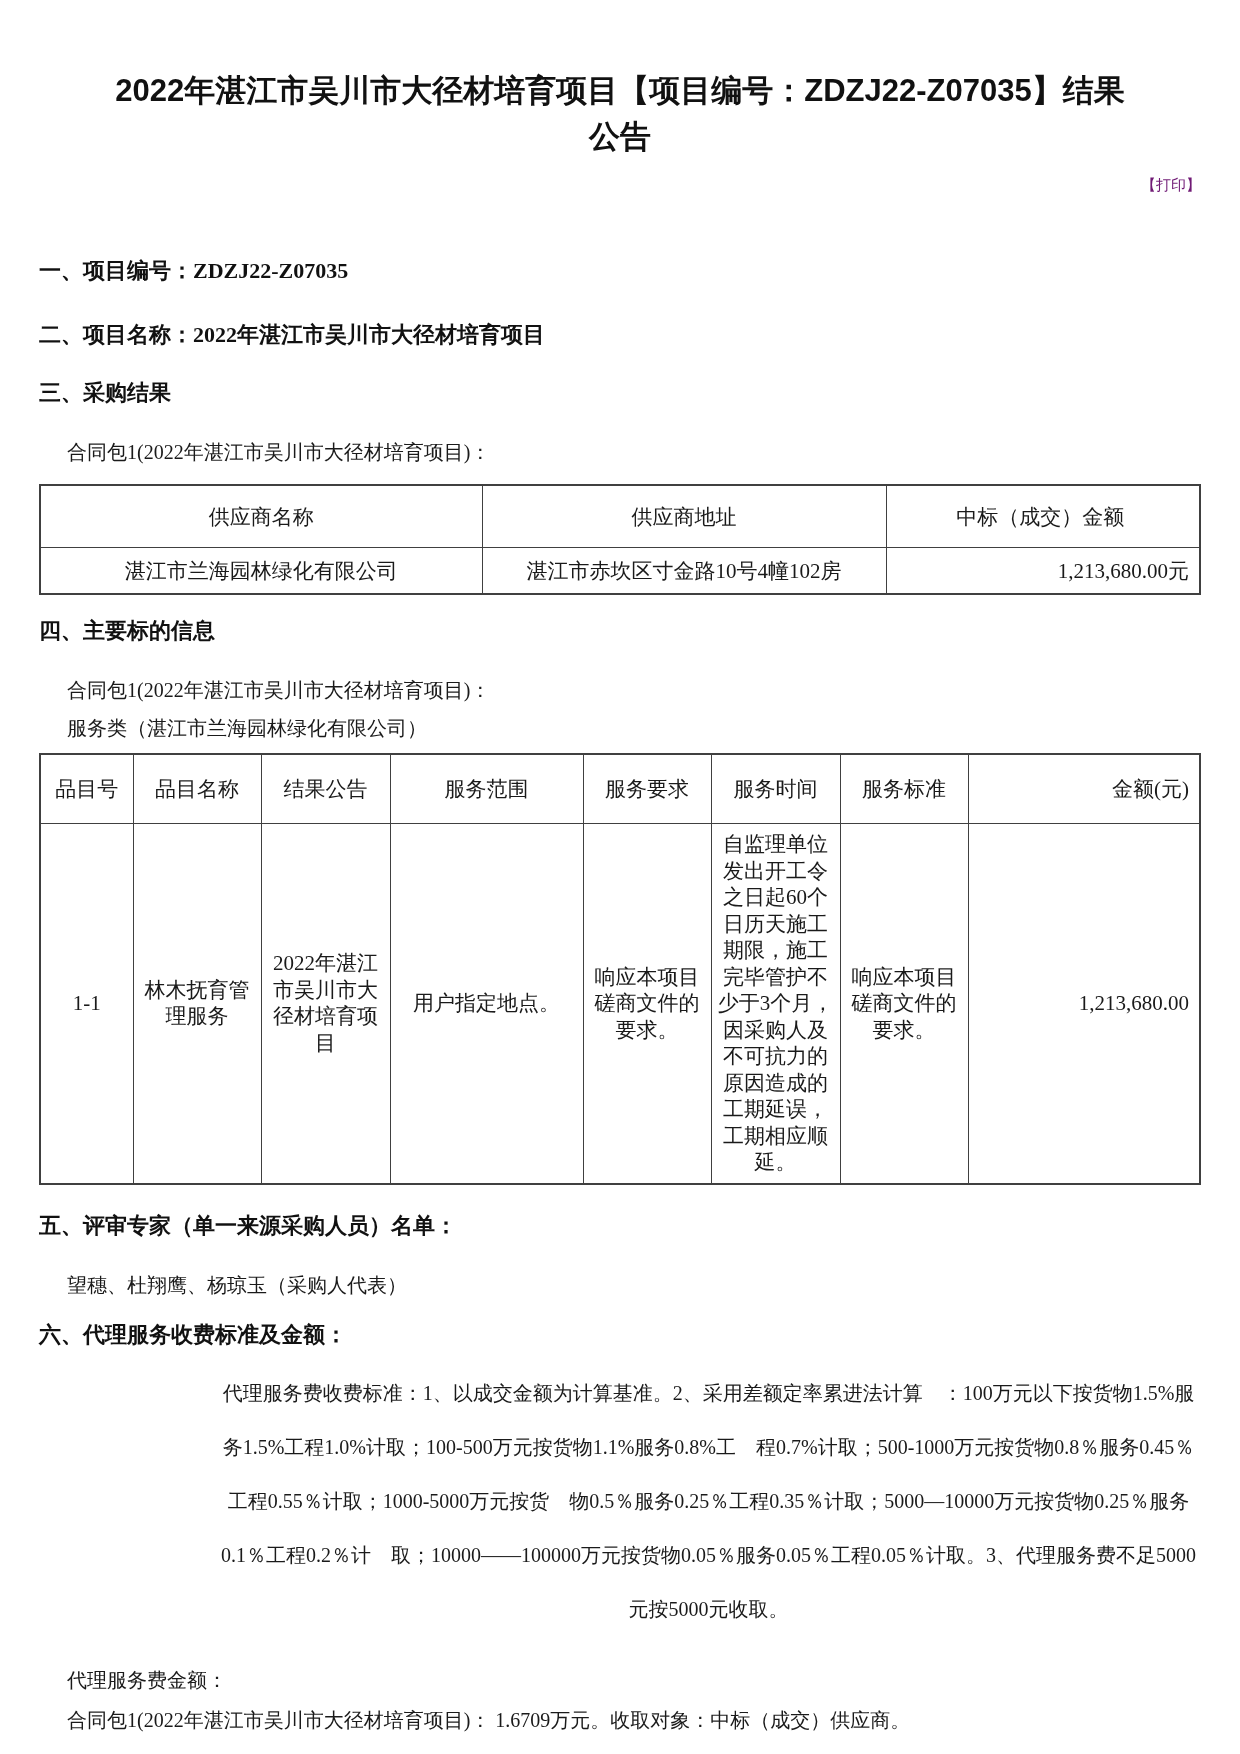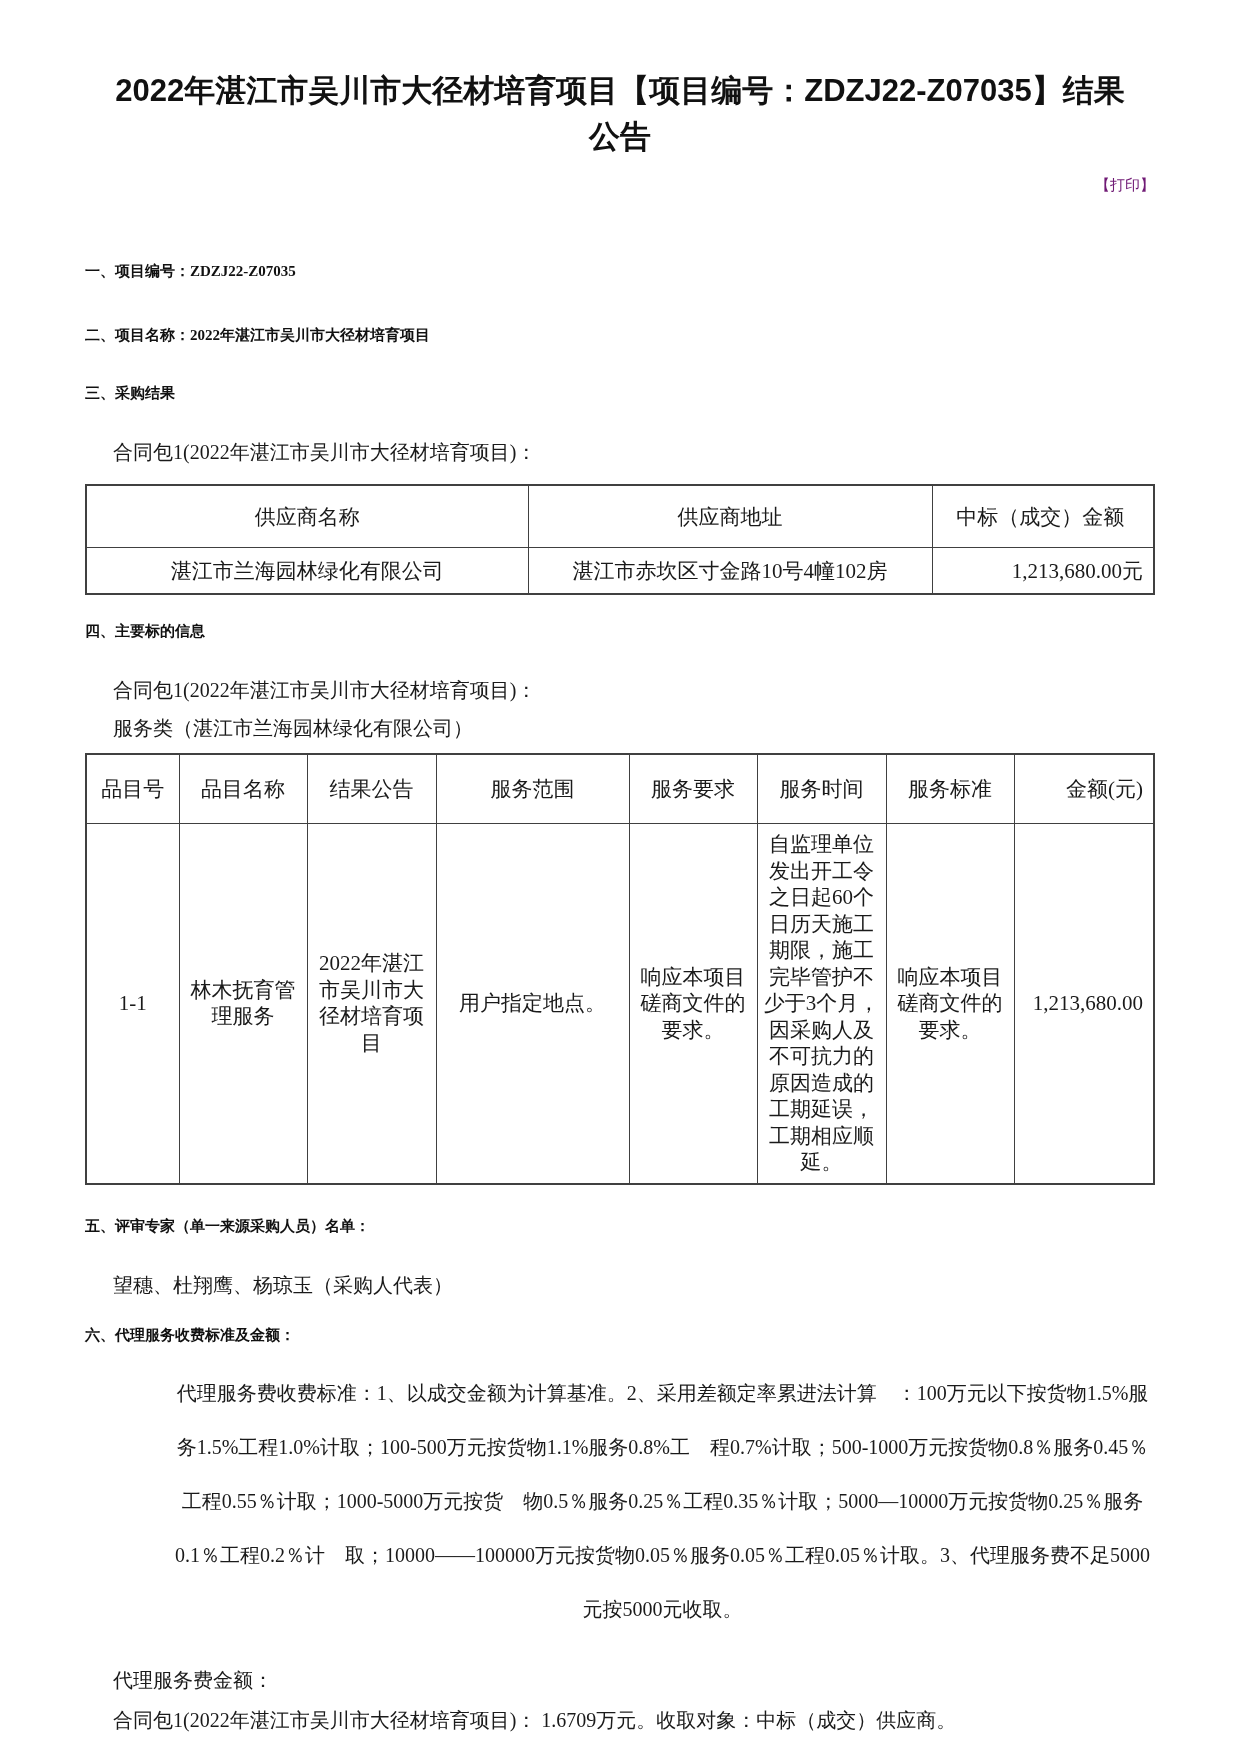--- a/index.html
+++ b/index.html
@@ -4,21 +4,21 @@
 <style>
   html, body { margin: 0; padding: 0; background: #ffffff; }
   body {
     width: 1240px; height: 1754px;
     font-family: "Liberation Serif", "DejaVu Serif", serif;
     color: #1a1a1a;
   }
   .page {
     box-sizing: border-box;
     width: 1240px; height: 1754px;
-    padding: 0 85px;
+    padding: 0 39px;
     overflow: hidden;
     background: #ffffff;
   }
   .title {
     font-family: "Liberation Sans", "DejaVu Sans", sans-serif;
     font-weight: 700;
     font-size: 31px;
     line-height: 46px;
     text-align: center;
     color: #111111;
@@ -27,21 +27,21 @@
   }
   .print-row { text-align: right; margin-top: 16px; height: 20px; }
   .print-btn {
     font-family: "Liberation Sans", "DejaVu Sans", sans-serif;
     font-size: 15px;
     color: #701a75;
     text-decoration: none;
     cursor: pointer;
   }
   .sec-h {
-    font-size: 15px;
+    font-size: 22px;
     line-height: 26px;
     font-weight: 700;
     color: #111111;
     margin: 0;
   }
   #h-s1 { margin-top: 62px; }
   #h-s2 { margin-top: 38px; }
   #h-s3 { margin-top: 32px; }
   #h-s4 { margin-top: 23px; }
   #h-s5 { margin-top: 28px; }

